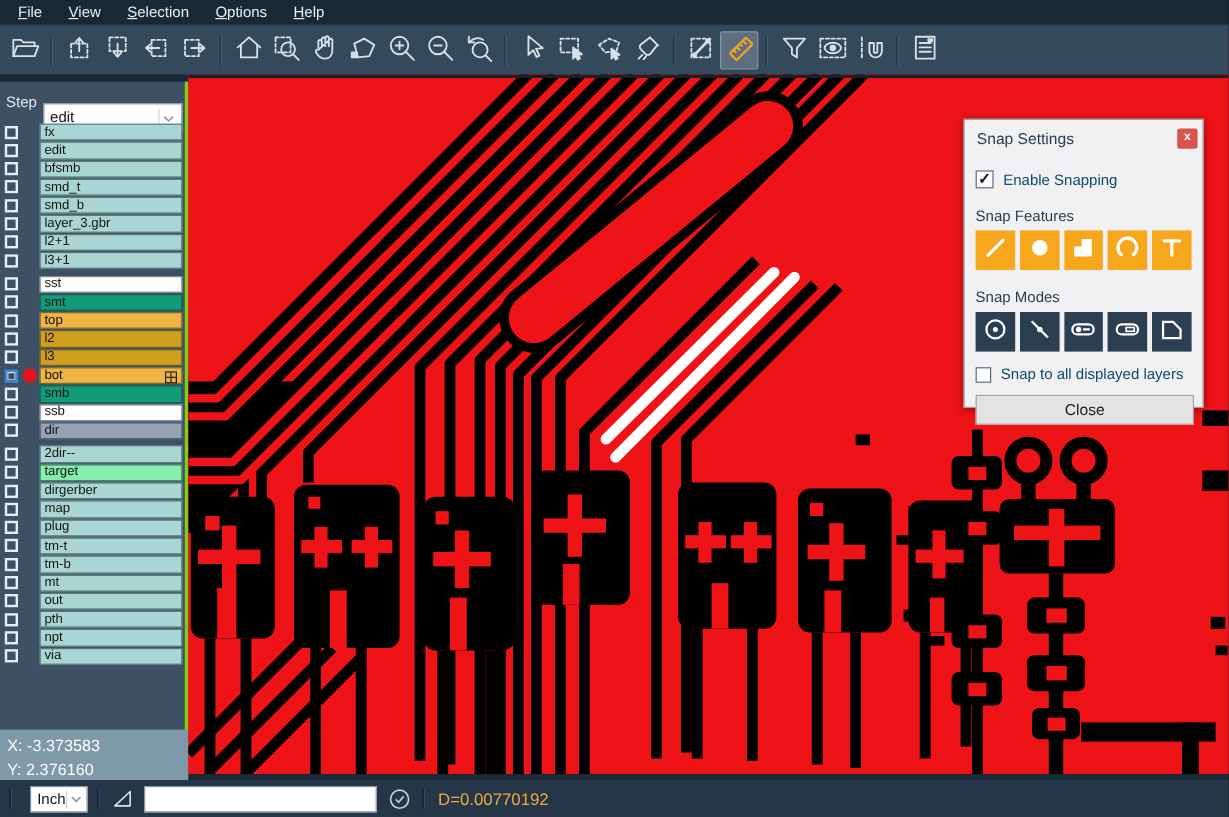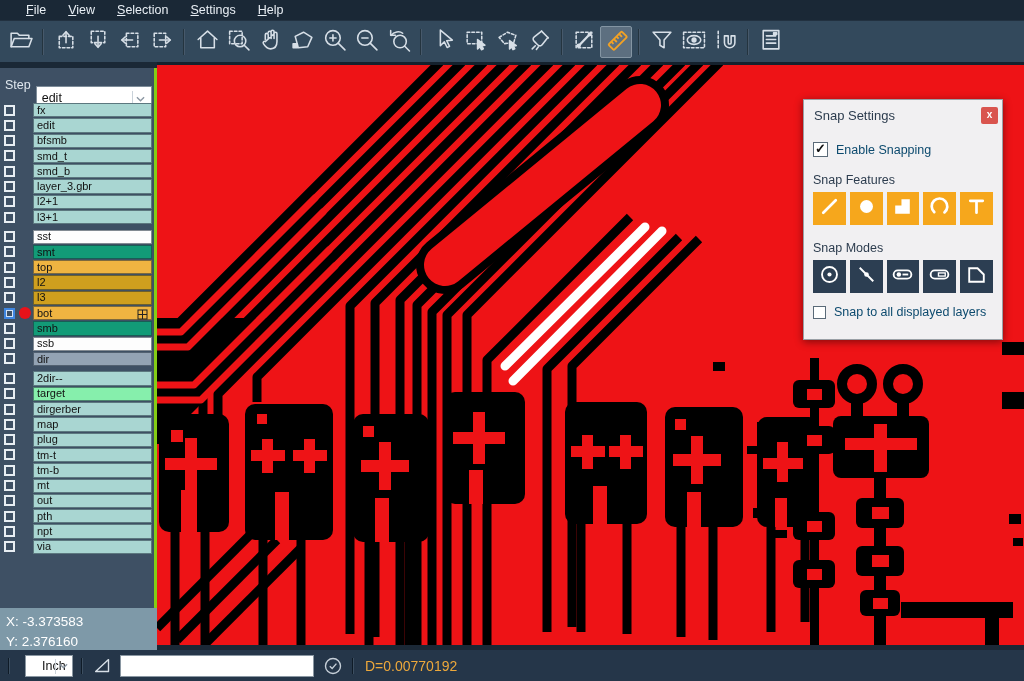--- a/index.html
+++ b/index.html
@@ -1,21 +1,21 @@
 <!DOCTYPE html>
 <html><head>
 <meta charset="utf-8">
 <style>
   html,body{margin:0;padding:0;background:#111;}
   *{box-sizing:border-box;font-family:"Liberation Sans",sans-serif;}
   .app{position:relative;width:1024px;height:681px;background:#1a2836;overflow:hidden;}
 
   
   .menubar{position:absolute;left:0;top:0;width:1024px;height:20px;background:#1a2836;
-    display:flex;align-items:center;padding-left:16px;gap:2px;}
+    display:flex;align-items:center;padding-left:5px;gap:2px;}
   .menu-item{display:inline-block;color:#e9eff5;font-size:12.5px;padding:2px 10px;cursor:default;}
   .menu-item::first-letter{text-decoration:underline;}
 
   
   .toolbar{position:absolute;left:0;top:20px;width:1024px;height:42px;background:#33495c;
     border-top:1px solid #223140;display:flex;align-items:center;padding-left:4px;}
   .tbtn{width:32px;height:32px;display:flex;align-items:center;justify-content:center;
     border-radius:2px;flex:none;}
   .tbtn svg{width:25px;height:25px;}
   .tbtn.active{background:#5d6f80;border:1px solid #8495a3;}
@@ -44,21 +44,21 @@
   
   .canvas-wrap{position:absolute;left:157px;top:62px;width:867px;height:583px;background:#ee1316;}
   .canvas-wrap svg{display:block;}
   .hstrip{position:absolute;left:157px;top:645px;width:867px;height:5px;background:#1b2836;}
 
   
   .statusbar{position:absolute;left:0;top:650px;width:1024px;height:31px;background:#253649;
     display:flex;align-items:center;}
   .ssep{width:1px;height:16px;background:#0f1b27;box-shadow:1px 0 0 #3d4f61;margin:0 8px;flex:none;}
   .unit-select{width:48px;height:22px;background:#fff;border:1px solid #8a97a2;display:flex;align-items:center;
-    font-size:12.5px;color:#111;padding-left:16px;position:relative;margin-left:8px;}
+    font-size:12.5px;color:#111;padding-left:5px;position:relative;margin-left:8px;}
   .unit-select .chev{position:absolute;right:2px;top:3px;width:15px;height:15px;border-left:1px solid #ccd3da;
     display:flex;align-items:center;justify-content:center;}
   .corner-ic{width:22px;height:22px;margin:0 2px;}
   .measure-input{width:194px;height:22px;background:#fff;border:1px solid #8a97a2;font-size:12px;padding:0 4px;margin-left:4px;}
   .check-ic{width:22px;height:22px;margin-left:8px;}
   .dist-text{color:#eda83b;font-size:14px;margin-left:4px;}
 
   
   .dialog{position:absolute;left:803px;top:99px;width:200px;height:241px;background:#f1f0f2;
     border:1px solid #9aa0a6;box-shadow:0 2px 8px rgba(0,0,0,.45);}
@@ -81,21 +81,21 @@
 </style>
 </head>
 <body>
 
 <div class="app">
 
   <div class="menubar">
     <span class="menu-item">File</span>
     <span class="menu-item">View</span>
     <span class="menu-item">Selection</span>
-    <span class="menu-item">Settings</span>
+    <span class="menu-item">Options</span>
     <span class="menu-item">Help</span>
   </div>
 
   <div class="toolbar" id="toolbar">
       <div class="tbtn">
         <span><svg viewBox="0 0 24 24">
             <g fill="none" stroke="#d7dfe7" stroke-width="1.5" stroke-linecap="round" stroke-linejoin="round">
               <path d="M3 19V6h6l2 2h9v3"></path>
               <path d="M3 19l3-8h17l-3 8z"></path>
             </g>
@@ -643,20 +643,21 @@
           <div class="mbtn" style="background: rgb(44, 62, 82);">
             <span><svg viewBox="0 0 24 24">
                 <path d="M5 19V6h8l6 6v7z" fill="none" stroke="#fff" stroke-width="1.8"></path>
               </svg></span>
           </div>
         </div>
       <div class="dlg-row" style="margin-top:12px;">
         <span class="dcb" id="cb-all" style="width:13px;height:13px;"></span>
         <span class="dlg-label">Snap to all displayed layers</span>
       </div>
+      <div class="dlg-close-btn">Close</div>
     </div>
   </div>
 
   <div class="statusbar">
     <div class="ssep"></div>
     <div class="unit-select">
       <span>Inch</span>
       <span class="chev">
         <svg width="9" height="6" viewBox="0 0 10 6">
             <path d="M1 1l4 4 4-4" fill="none" stroke="#8b97a2" stroke-width="1.5"></path>

